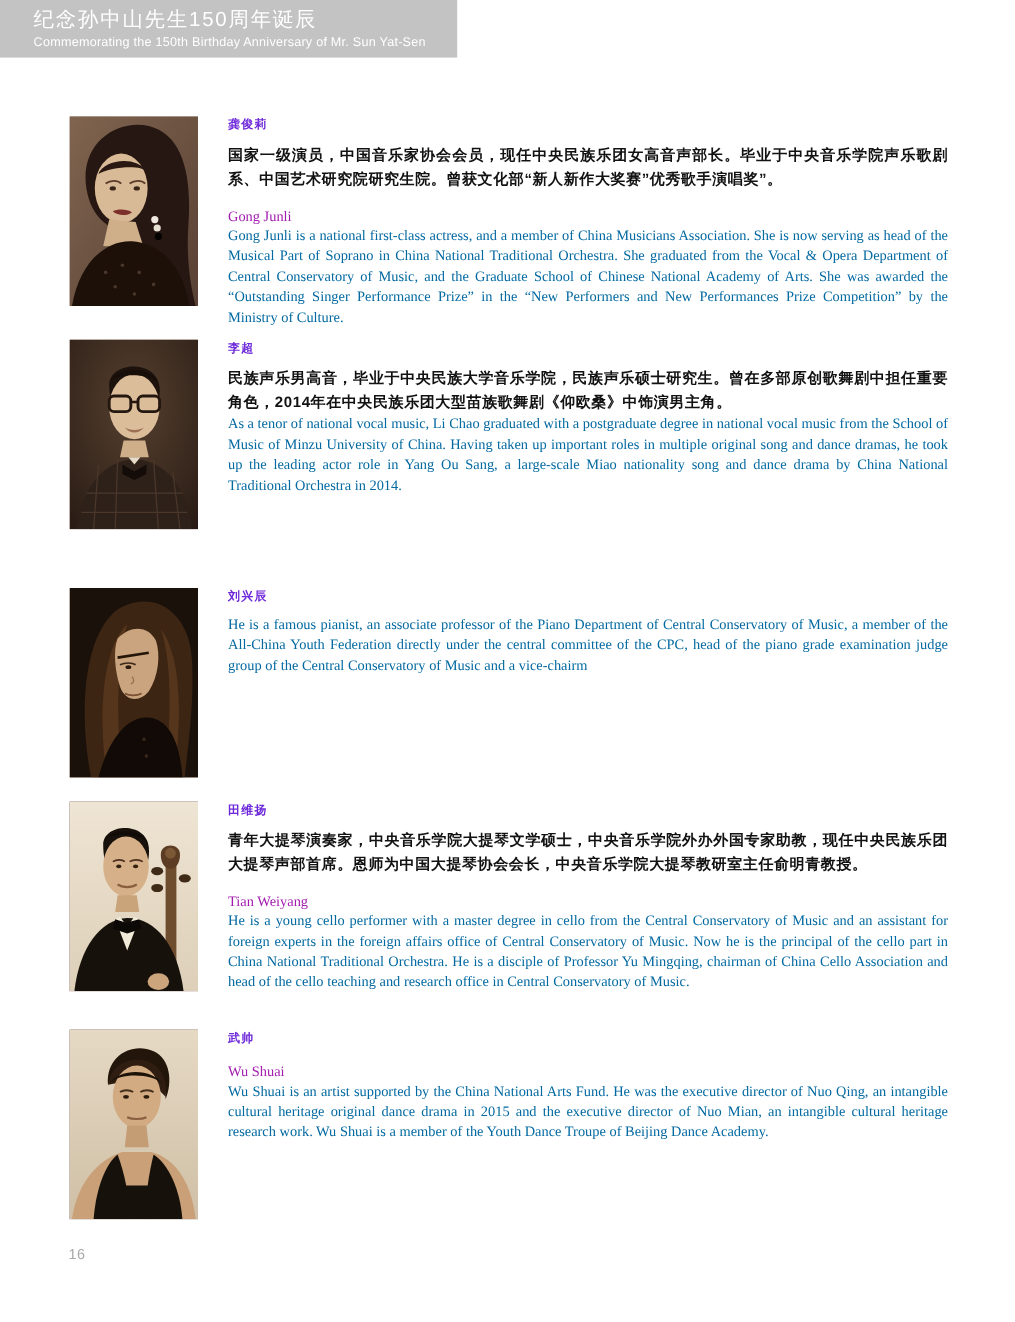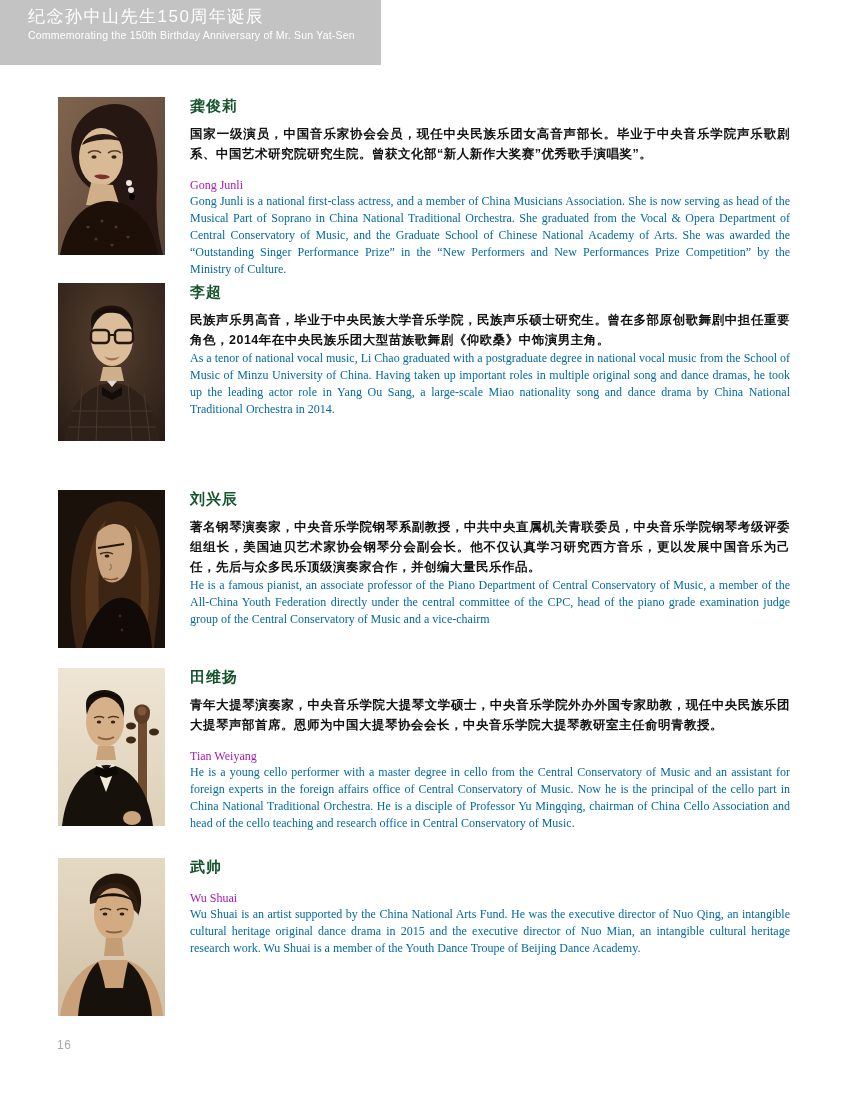--- a/index.html
+++ b/index.html
@@ -6,38 +6,38 @@
   html,body { background:#ffffff; }
   body {
     width:846px; height:1102px;
     font-family:"Liberation Sans", sans-serif;
     color:#111;
   }
   .page { position:relative; width:846px; height:1102px; background:#fff; overflow:hidden; }
 
   
   .banner {
-    position:absolute; left:0; top:0; width:381px; height:65px;
+    position:absolute; left:0; top:0; width:381px; height:48px;
     background:#c3c3c3; color:#fff; padding:6px 10px 0 28px;
   }
   .banner-zh { font-size:17px; letter-spacing:1.5px; font-weight:400; line-height:22px; }
   .banner-en { font-size:10.5px; letter-spacing:0.2px; margin-top:1px; }
 
   
   .entry { position:absolute; left:0; width:846px; }
   .e1{ top:97px; } .e2{ top:283px; } .e3{ top:490px; } .e4{ top:668px; } .e5{ top:858px; }
 
   .photo {
     position:absolute; left:58px; top:0; width:107px; height:158px;
     overflow:hidden; background:#7a6050;
   }
   .photo svg { display:block; width:107px; height:158px; }
 
   .text { position:absolute; left:190px; top:0; width:600px; }
-  .name-zh { font-size:15px; font-weight:700; color:#14532d; letter-spacing:1px; margin-bottom:8px; }
+  .name-zh { font-size:10px; font-weight:700; color:#6d28d9; letter-spacing:1px; margin-bottom:8px; }
   .bio-zh  { font-size:12.5px; line-height:20px; font-weight:600; letter-spacing:0.5px;
              color:#121212; text-align:justify; }
   .name-en { font-family:"Liberation Serif", serif; font-size:12px; color:#a21caf; margin-top:14px; }
   .bio-en  { font-family:"Liberation Serif", serif; font-size:12px; line-height:17px;
              color:#0369a1; text-align:justify; }
 
   .page-num {
     position:absolute; left:57px; top:1038px;
     font-size:12px; color:#a9a9a9; letter-spacing:0.5px;
   }
@@ -142,21 +142,20 @@
         <ellipse cx="49" cy="66" rx="2.4" ry="1.6" fill="#2a1a10"></ellipse>
         <path d="M52,74 C54,76 54,79 51,80" stroke="#9a7354" stroke-width="1.2" fill="none"></path>
         <path d="M46,88 C50,90 56,90 60,88" stroke="#7c5034" stroke-width="1.4" fill="none"></path>
         <path d="M24,158 C34,120 52,106 66,108 C84,110 92,130 94,158 Z" fill="#120a06"></path>
         <circle cx="62" cy="126" r="1.4" fill="#3c2a1c"></circle>
           <circle cx="64" cy="140" r="1.4" fill="#3c2a1c"></circle>
       </svg>
     </div>
     <div class="text">
       <div class="name-zh">刘兴辰</div>
-      <div class="bio-zh">著名钢琴演奏家，中央音乐学院钢琴系副教授，中共中央直属机关青联委员，中央音乐学院钢琴考级评委组组长，美国迪贝艺术家协会钢琴分会副会长。他不仅认真学习研究西方音乐，更以发展中国音乐为己任，先后与众多民乐顶级演奏家合作，并创编大量民乐作品。</div>
       <div class="bio-en">He is a famous pianist, an associate professor of the Piano Department of Central Conservatory of Music, a member of the All-China Youth Federation directly under the central committee of the CPC, head of the piano grade examination judge group of the Central Conservatory of Music and a vice-chairm</div>
     </div>
   </div>
 
   <div class="entry e4">
     <div class="photo">
       <svg viewBox="0 0 107 158" preserveAspectRatio="none">
         <defs>
             <linearGradient id="p4bg" x1="0" y1="0" x2="0" y2="1">
           <stop offset="0" stop-color="#efe5d4"></stop>

